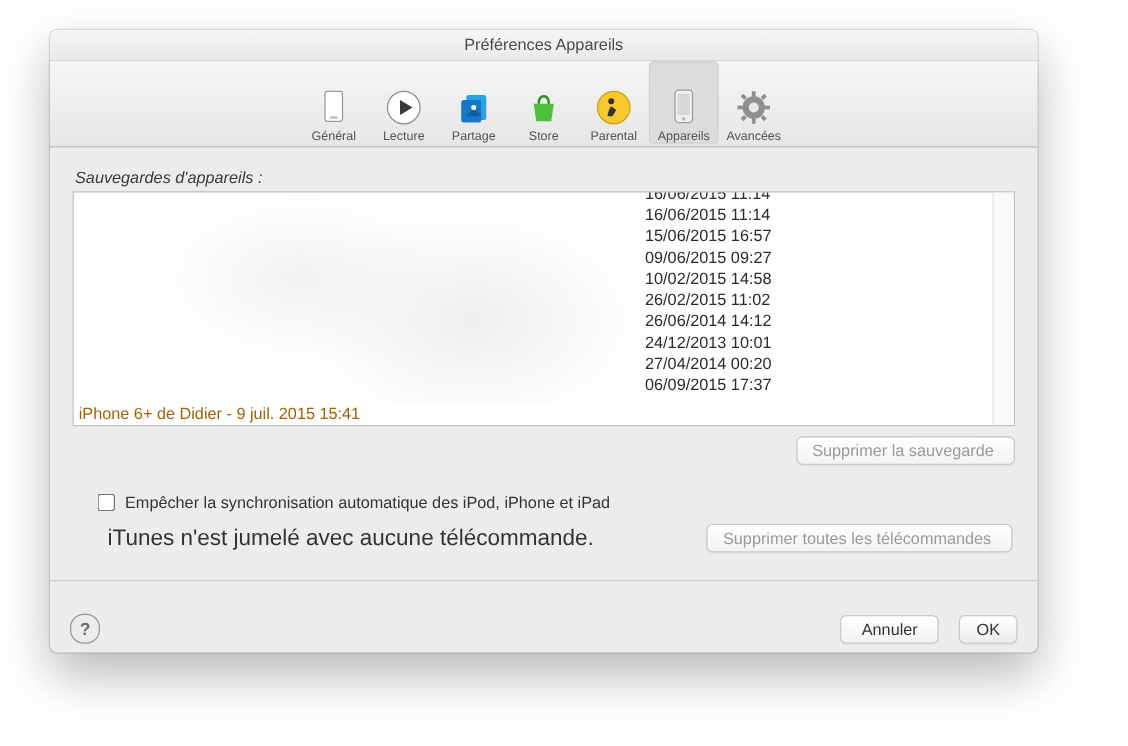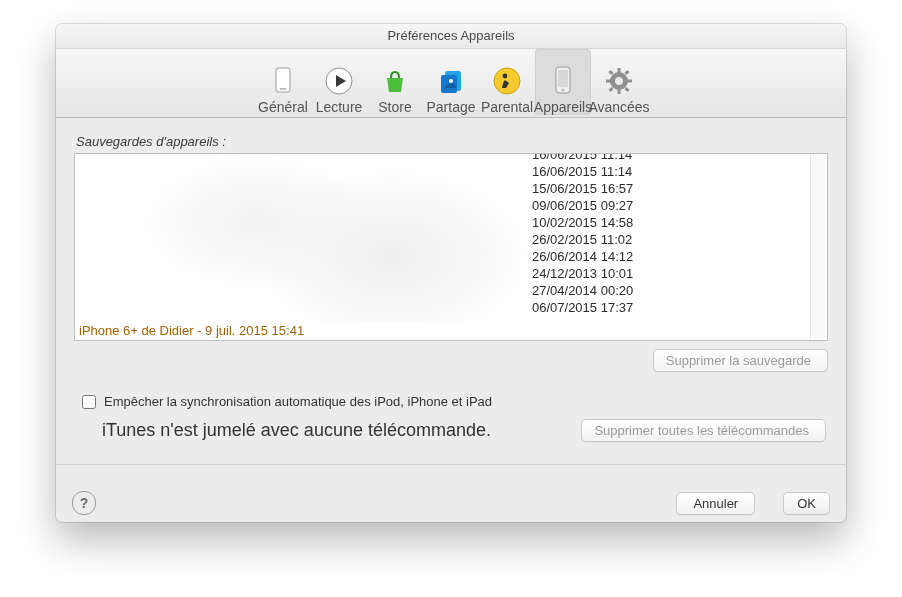--- a/index.html
+++ b/index.html
@@ -1,46 +1,46 @@
 <!DOCTYPE html>
 <html><head>
 <meta charset="utf-8">
 <style>
   html,body{margin:0;padding:0;width:902px;height:597px;background:#fff;font-family:"Helvetica Neue",Helvetica,Arial,sans-serif;font-size:13px;color:#333;-webkit-font-smoothing:antialiased;}
   .stage{position:relative;width:902px;height:597px;background:#fff;}
-  .win{position:absolute;left:56px;top:24px;width:790px;height:498px;border-radius:6px;background:#ececec;box-shadow:0 18px 40px rgba(0,0,0,.28),0 0 0 1px rgba(0,0,0,.12);overflow:hidden;}
+  .win{position:absolute;left:40px;top:24px;width:790px;height:498px;border-radius:6px;background:#ececec;box-shadow:0 18px 40px rgba(0,0,0,.28),0 0 0 1px rgba(0,0,0,.12);overflow:hidden;}
   .titlebar{height:24px;line-height:24px;text-align:center;font-size:13px;color:#4a4a4a;background:linear-gradient(#f6f6f6,#e9e9e9);border-bottom:1px solid #d6d6d6;}
   .toolbar{height:66px;background:linear-gradient(#f6f6f6,#e6e6e6);border-bottom:1px solid #bdbdbd;display:flex;justify-content:center;align-items:flex-end;gap:0;padding-bottom:2px;}
   .tb{width:56px;height:62px;display:flex;flex-direction:column;align-items:center;justify-content:flex-end;gap:2px;border-radius:4px;padding-top:4px;}
   .tb.sel{background:#dcdcdc;box-shadow:inset 0 0 0 1px rgba(0,0,0,.06);}
   .tb .ic{width:32px;height:32px;display:flex;align-items:center;justify-content:center;}
-  .tb .lab{font-size:14px;color:#555;white-space:nowrap;}
+  .tb .lab{font-size:10px;color:#555;white-space:nowrap;}
   .body{padding:16px 18px 0 18px;height:calc(100% - 90px);box-sizing:border-box;position:relative;}
   .sect-lab{font-size:13px;color:#3a3a3a;margin:0 0 4px 2px;font-style:italic;}
   .list{border:1px solid #bfbfbf;background:#fff;border-radius:0;height:186px;display:flex;overflow:hidden;}
   .list .colA{flex:1;position:relative;border-right:0 solid #e0e0e0;}
   .list .colB{width:280px;border-left:0;position:relative;}
   .list .scroll{width:16px;border-left:1px solid #e6e6e6;background:#fafafa;}
   .colA .blur{position:absolute;left:2px;right:2px;top:2px;bottom:18px;background:radial-gradient(120px 70px at 40% 40%,#f2f2f2,transparent),radial-gradient(140px 90px at 70% 60%,#eeeeee,transparent),linear-gradient(#fff,#fff);}
   .colA .cut{position:absolute;left:4px;top:0;font-size:13px;color:#2b2b2b;}
   .colA .bottomline{position:absolute;left:4px;right:4px;bottom:2px;font-size:13px;color:#a16207;}
   .colB .dates{position:absolute;left:2px;right:0;top:-8px;bottom:0;overflow:hidden;}
   .colB .drow{height:17px;line-height:17px;font-size:13px;color:#2b2b2b;white-space:nowrap;}
   .below{display:flex;justify-content:flex-end;margin-top:8px;}
   .btn{background:linear-gradient(#ffffff,#f2f2f2);border:1px solid #c9c9c9;border-radius:5px;padding:3px 16px;font-size:13px;color:#333;box-shadow:0 1px 0 rgba(0,0,0,.04);}
   .btn.disabled{color:#9a9a9a;padding-left:12px;}
-  .row{display:flex;align-items:center;gap:8px;margin-top:22px;margin-left:8px;}
+  .row{display:flex;align-items:center;gap:8px;margin-top:22px;margin-left:20px;}
   input[type=checkbox]{width:14px;height:14px;margin:0;}
   .rowlab{font-size:13px;color:#333;}
   .pair{display:flex;justify-content:space-between;align-items:center;margin-top:10px;margin-left:28px;margin-right:2px;}
   .pair .txt{font-size:18px;color:#333;}
   .sep{height:1px;background:#cfcfcf;margin:22px -18px 0 -18px;}
   .footer{position:absolute;left:0;right:0;bottom:0;height:46px;display:flex;align-items:center;justify-content:space-between;padding:0 16px;}
   .help{width:22px;height:22px;border-radius:11px;border:1.5px solid #9a9a9a;display:flex;align-items:center;justify-content:center;color:#6b6b6b;font-weight:600;font-size:14px;}
-  .fbtns{display:flex;gap:28px;}
+  .fbtns{display:flex;gap:16px;}
   .btn.ok{background:linear-gradient(#ffffff,#ececec);padding:3px 13px;}
   svg{display:block;}
 </style>
 </head>
 <body>
 <div class="stage">
   <div class="win">
     <div class="titlebar">Préférences Appareils</div>
 
     <div class="toolbar">
@@ -58,36 +58,36 @@
           <svg width="30" height="30">
               <circle cx="15" cy="15" r="13" fill="#fff" stroke="#8f8f8f"></circle>
               <polygon points="12,9 22,15 12,21" fill="#3a3a3a"></polygon>
             </svg>
         </div>
         <div class="lab">Lecture</div>
       </div>
       <div class="tb">
         <div class="ic">
           <svg width="30" height="30">
-              <path d="M7 12 h16 l-2 14 h-12 z" fill="#4bbf3a"></path>
-              <path d="M11 12 q0 -6 4 -6 q4 0 4 6" fill="none" stroke="#2f8f22" stroke-width="2"></path>
-            </svg>
-        </div>
-        <div class="lab">Store</div>
-      </div>
-      <div class="tb">
-        <div class="ic">
-          <svg width="30" height="30">
               <rect x="9" y="5" width="16" height="20" rx="2" fill="#2aa0e6"></rect>
               <rect x="5" y="9" width="16" height="18" rx="2" fill="#1477c9"></rect>
               <path d="M9 22 q3 -5 6 -5 q3 0 6 5" fill="#0e5fa3"></path>
               <circle cx="15" cy="15" r="2" fill="#fff"></circle>
             </svg>
         </div>
         <div class="lab">Partage</div>
+      </div>
+      <div class="tb">
+        <div class="ic">
+          <svg width="30" height="30">
+              <path d="M7 12 h16 l-2 14 h-12 z" fill="#4bbf3a"></path>
+              <path d="M11 12 q0 -6 4 -6 q4 0 4 6" fill="none" stroke="#2f8f22" stroke-width="2"></path>
+            </svg>
+        </div>
+        <div class="lab">Store</div>
       </div>
       <div class="tb">
         <div class="ic">
           <svg width="30" height="30">
               <circle cx="15" cy="15" r="13" fill="#f7c92f" stroke="#caa310"></circle>
               <circle cx="13" cy="10" r="2.4" fill="#333"></circle>
               <path d="M10 22 q1 -6 3 -8 l4 3 l-3 5" fill="#333"></path>
             </svg>
         </div>
         <div class="lab">Parental</div>
@@ -138,21 +138,21 @@
           <div class="dates" id="dates">
               <div class="drow">16/06/2015 11:14</div>
               <div class="drow">16/06/2015 11:14</div>
               <div class="drow">15/06/2015 16:57</div>
               <div class="drow">09/06/2015 09:27</div>
               <div class="drow">10/02/2015 14:58</div>
               <div class="drow">26/02/2015 11:02</div>
               <div class="drow">26/06/2014 14:12</div>
               <div class="drow">24/12/2013 10:01</div>
               <div class="drow">27/04/2014 00:20</div>
-              <div class="drow">06/07/2015 17:37</div>
+              <div class="drow">06/09/2015 17:37</div>
             </div>
         </div>
         <div class="scroll"></div>
       </div>
 
       <div class="below">
         <button class="btn disabled">Supprimer la sauvegarde</button>
       </div>
 
       <div class="row">

